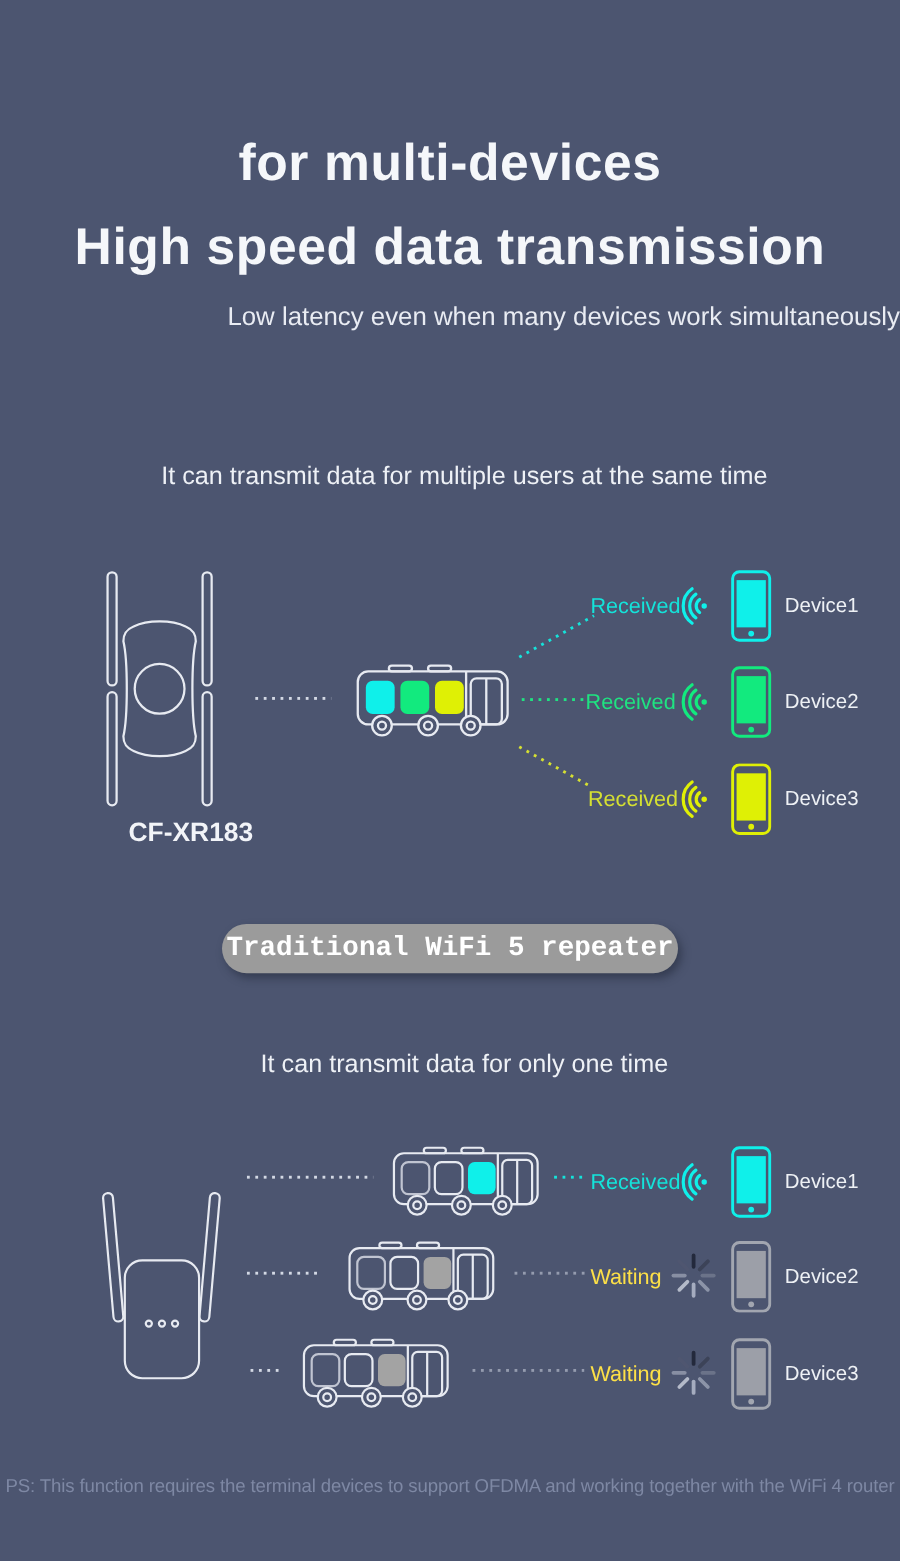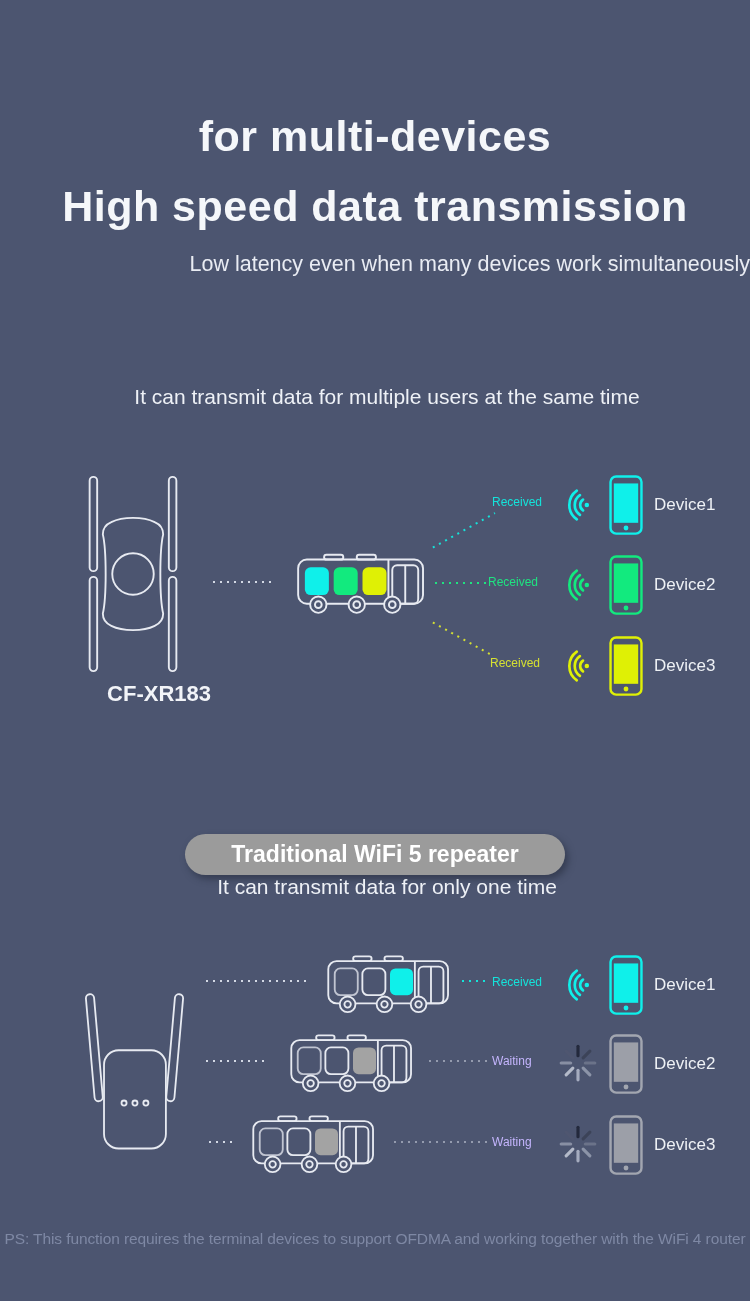--- a/index.html
+++ b/index.html
@@ -9,32 +9,32 @@
   .title { position:absolute; top:101px; left:0; width:100%; text-align:center;
            font-size:43px; font-weight:bold; color:#f5f7fa; line-height:70px; letter-spacing:.5px; }
   .subtitle { position:absolute; top:252px; left:0; width:100%; text-align:right;
               font-size:21.5px; color:#e9ecf3; }
 
   .badge { position:absolute; height:41px; line-height:41px; border-radius:21px;
            text-align:center; color:#fff; font-size:23px; font-weight:bold;
            box-shadow:3px 4px 7px rgba(30,35,52,.5); }
   .badge6 { left:112px; top:329px; width:528px;
             background:linear-gradient(90deg,#f8c73e,#f58a49 55%,#f2544e); }
-  .badge5 { left:185px; top:834px; width:380px; background:#9b9b9b; }
+  .badge5 { left:185px; top:770px; width:380px; background:#9b9b9b;font-family:Liberation Mono, monospace; }
 
   .desc { position:absolute; left:0; width:100%; text-align:center; font-size:21px; color:#eef1f6;margin-left:12px; }
   .desc1 { top:385px; }
   .desc2 { top:875px; }
 
   .model-label { position:absolute; left:51px; top:681px; width:160px; text-align:right;
                  font-size:22px; font-weight:bold; color:#f2f4f8; }
 
-  .status { position:absolute; font-size:12px; white-space:nowrap; }
+  .status { position:absolute; font-size:18px; white-space:nowrap; }
   .st-cyan { color:#14e3da; } .st-green { color:#1fe381; } .st-yellow { color:#d5e032; }
-  .st-gray { color:#c4b5fd; }
+  .st-gray { color:#fde047; }
   .device-label { position:absolute; font-size:17px; color:#eef1f5; white-space:nowrap; }
 
   .dots { position:absolute; height:4px; background-repeat:repeat-x; background-size:7px 4px; }
   .d-white  { background-image:radial-gradient(circle 1.5px at 2px 2px, rgba(226,231,241,.9) 97%, transparent); }
   .d-cyan   { background-image:radial-gradient(circle 1.5px at 2px 2px, #14e3da 97%, transparent); }
   .d-green  { background-image:radial-gradient(circle 1.5px at 2px 2px, #1fe381 97%, transparent); }
   .d-yellow { background-image:radial-gradient(circle 1.5px at 2px 2px, #d5e032 97%, transparent); }
   .d-gray   { background-image:radial-gradient(circle 1.5px at 2px 2px, #949bae 97%, transparent); }
   .diag { transform-origin:left center; }
 

